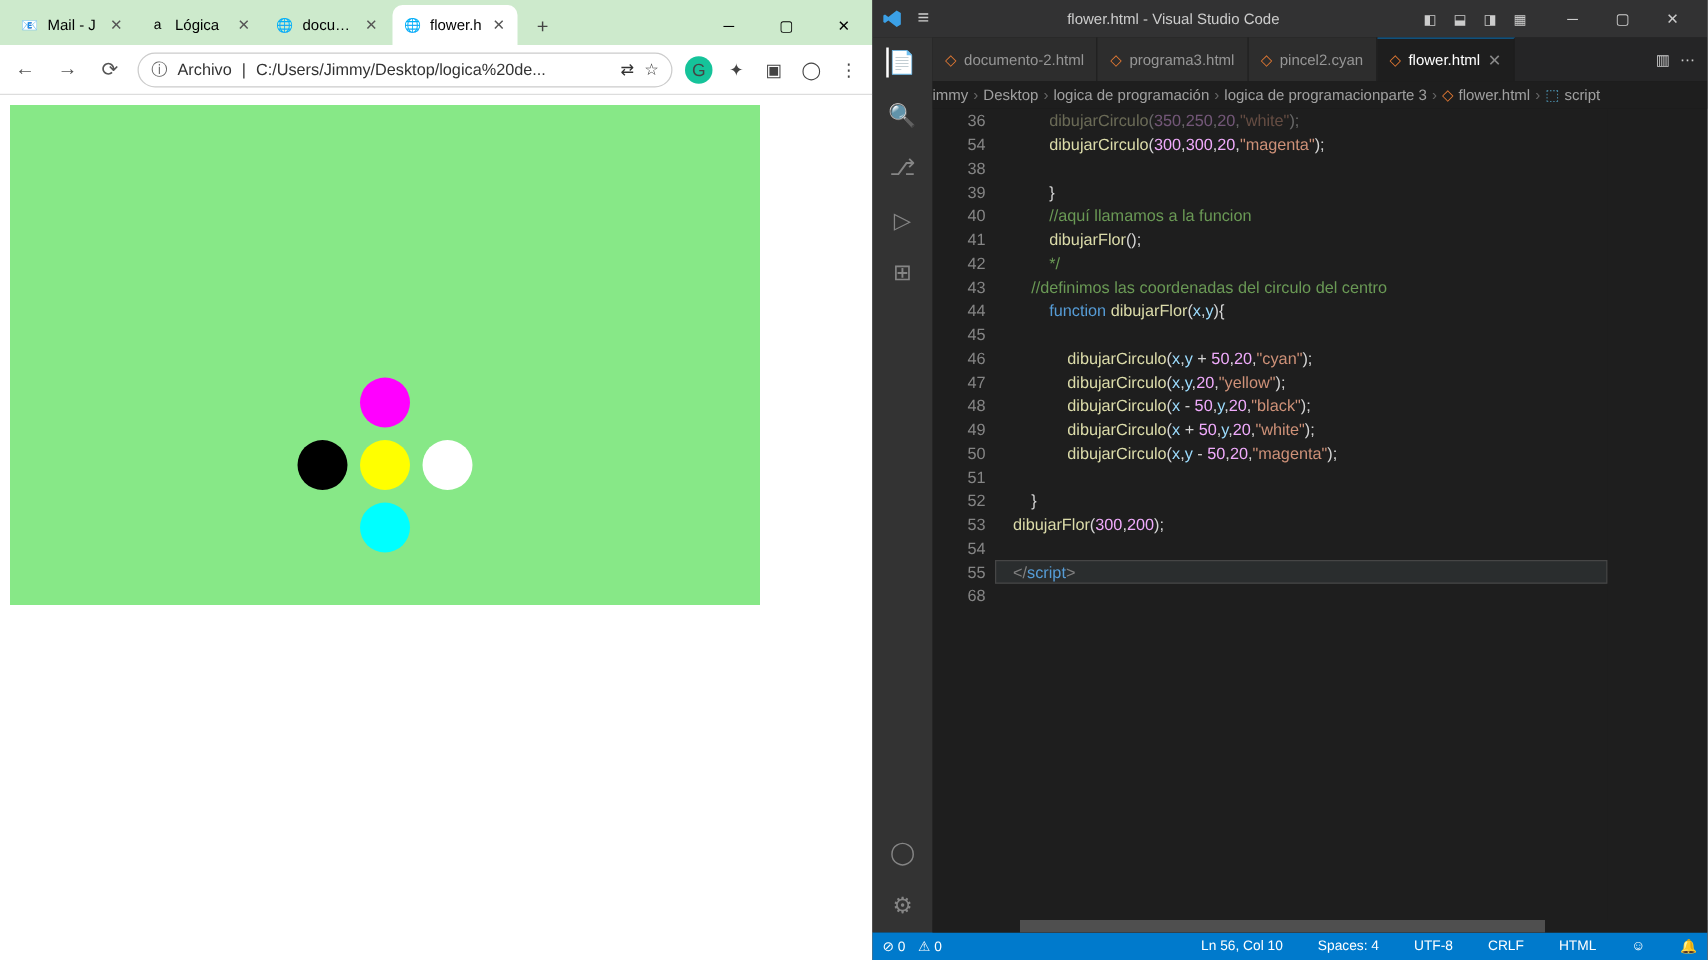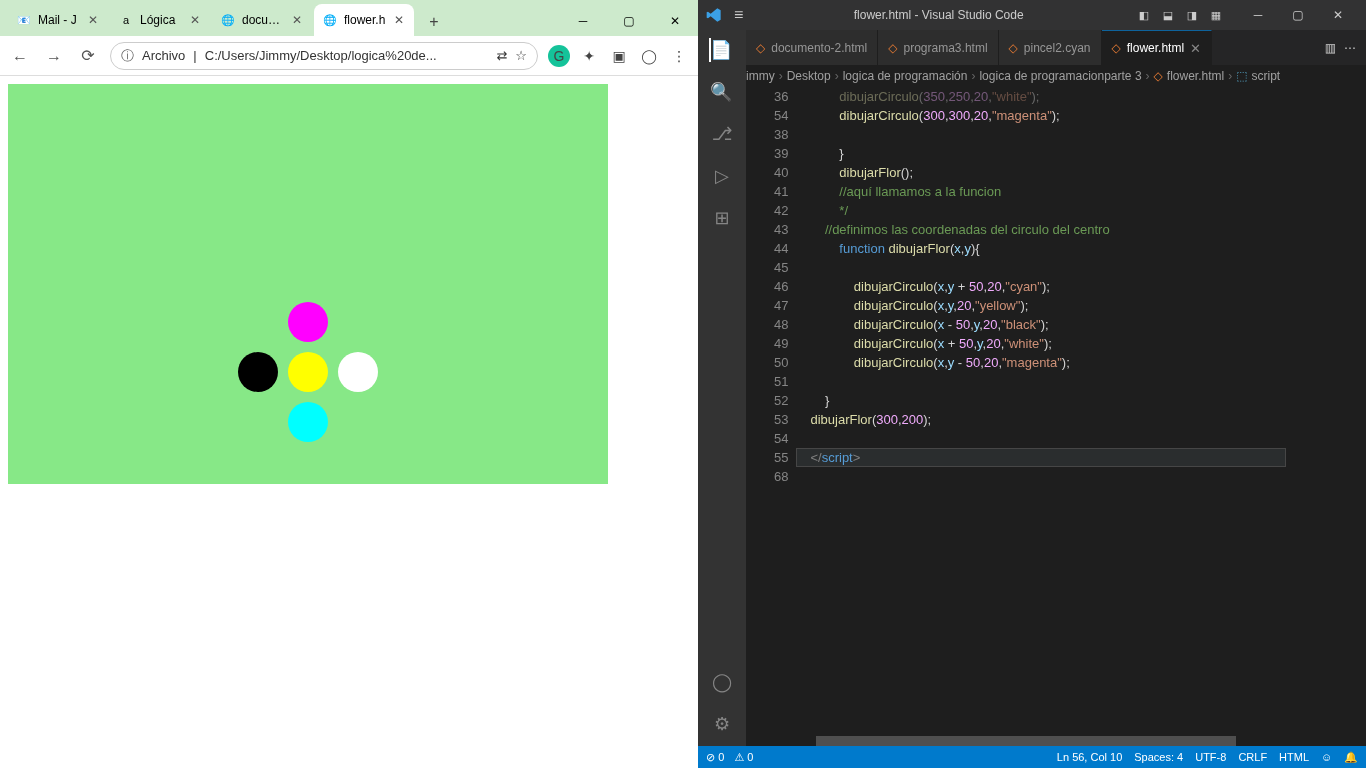--- a/index.html
+++ b/index.html
@@ -80,21 +80,21 @@
 .t-tag { color:#808080; }
 .t-tagname { color:#569cd6; }
 
 .cursor-line { background:#2a2d2e; box-shadow: inset 0 0 0 1px #464646; }
 
 .hscroll { height:10px; background:#1e1e1e; position:relative; }
 .hscroll .thumb { position:absolute; height:10px; background:#4f4f4f; left:70px; width:420px; }
 
 .statusbar { height:22px; background:#007acc; display:flex; align-items:center; font-size:11px; color:#fff; padding:0 8px; gap:14px; }
 .statusbar .left { display:flex; gap:10px; }
-.statusbar .right { margin-left:auto; display:flex; gap:12px; }
+.statusbar .right { margin-left:auto; display:flex; gap:28px; }
 </style>
 </head>
 <body>
 
 <div class="browser">
   <div class="titlebar">
     <div class="tabs">
         <div class="tab">
           <span class="favicon">📧</span>
           <span class="lbl">Mail - J</span>
@@ -258,22 +258,22 @@
             <div class="ln">53</div>
             <div class="ln">54</div>
             <div class="ln">55</div>
             <div class="ln">68</div>
           </div>
         <div class="codelines">
             <div class="line" style="opacity: 0.4;">            <span class=""></span><span class="t-fn">dibujarCirculo</span><span class="t-pun">(</span><span class="t-num">350</span><span class="t-pun">,</span><span class="t-num">250</span><span class="t-pun">,</span><span class="t-num">20</span><span class="t-pun">,</span><span class="t-string">"white"</span><span class="t-pun">);</span></div>
             <div class="line">            <span class="t-fn">dibujarCirculo</span><span class="t-pun">(</span><span class="t-num">300</span><span class="t-pun">,</span><span class="t-num">300</span><span class="t-pun">,</span><span class="t-num">20</span><span class="t-pun">,</span><span class="t-string">"magenta"</span><span class="t-pun">);</span></div>
             <div class="line"></div>
             <div class="line">            <span class="t-pun">}</span></div>
+            <div class="line">            <span class="t-comment">//aquí llamamos a la funcion</span></div>
             <div class="line">            <span class="t-fn">dibujarFlor</span><span class="t-pun">();</span></div>
-            <div class="line">            <span class="t-comment">//aquí llamamos a la funcion</span></div>
             <div class="line">            <span class="t-comment">*/</span></div>
             <div class="line">        <span class="t-comment">//definimos las coordenadas del circulo del centro</span></div>
             <div class="line">            <span class="t-kw">function </span><span class="t-fn">dibujarFlor</span><span class="t-pun">(</span><span class="t-var">x</span><span class="t-pun">,</span><span class="t-var">y</span><span class="t-pun">)</span><span class="t-pun">{</span></div>
             <div class="line"></div>
             <div class="line">                <span class="t-fn">dibujarCirculo</span><span class="t-pun">(</span><span class="t-var">x</span><span class="t-pun">,</span><span class="t-var">y</span><span class="t-pun"> + </span><span class="t-num">50</span><span class="t-pun">,</span><span class="t-num">20</span><span class="t-pun">,</span><span class="t-string">"cyan"</span><span class="t-pun">);</span></div>
             <div class="line">                <span class="t-fn">dibujarCirculo</span><span class="t-pun">(</span><span class="t-var">x</span><span class="t-pun">,</span><span class="t-var">y</span><span class="t-pun">,</span><span class="t-num">20</span><span class="t-pun">,</span><span class="t-string">"yellow"</span><span class="t-pun">);</span></div>
             <div class="line">                <span class="t-fn">dibujarCirculo</span><span class="t-pun">(</span><span class="t-var">x</span><span class="t-pun"> - </span><span class="t-num">50</span><span class="t-pun">,</span><span class="t-var">y</span><span class="t-pun">,</span><span class="t-num">20</span><span class="t-pun">,</span><span class="t-string">"black"</span><span class="t-pun">);</span></div>
             <div class="line">                <span class="t-fn">dibujarCirculo</span><span class="t-pun">(</span><span class="t-var">x</span><span class="t-pun"> + </span><span class="t-num">50</span><span class="t-pun">,</span><span class="t-var">y</span><span class="t-pun">,</span><span class="t-num">20</span><span class="t-pun">,</span><span class="t-string">"white"</span><span class="t-pun">);</span></div>
             <div class="line">                <span class="t-fn">dibujarCirculo</span><span class="t-pun">(</span><span class="t-var">x</span><span class="t-pun">,</span><span class="t-var">y</span><span class="t-pun"> - </span><span class="t-num">50</span><span class="t-pun">,</span><span class="t-num">20</span><span class="t-pun">,</span><span class="t-string">"magenta"</span><span class="t-pun">);</span></div>
             <div class="line"></div>

